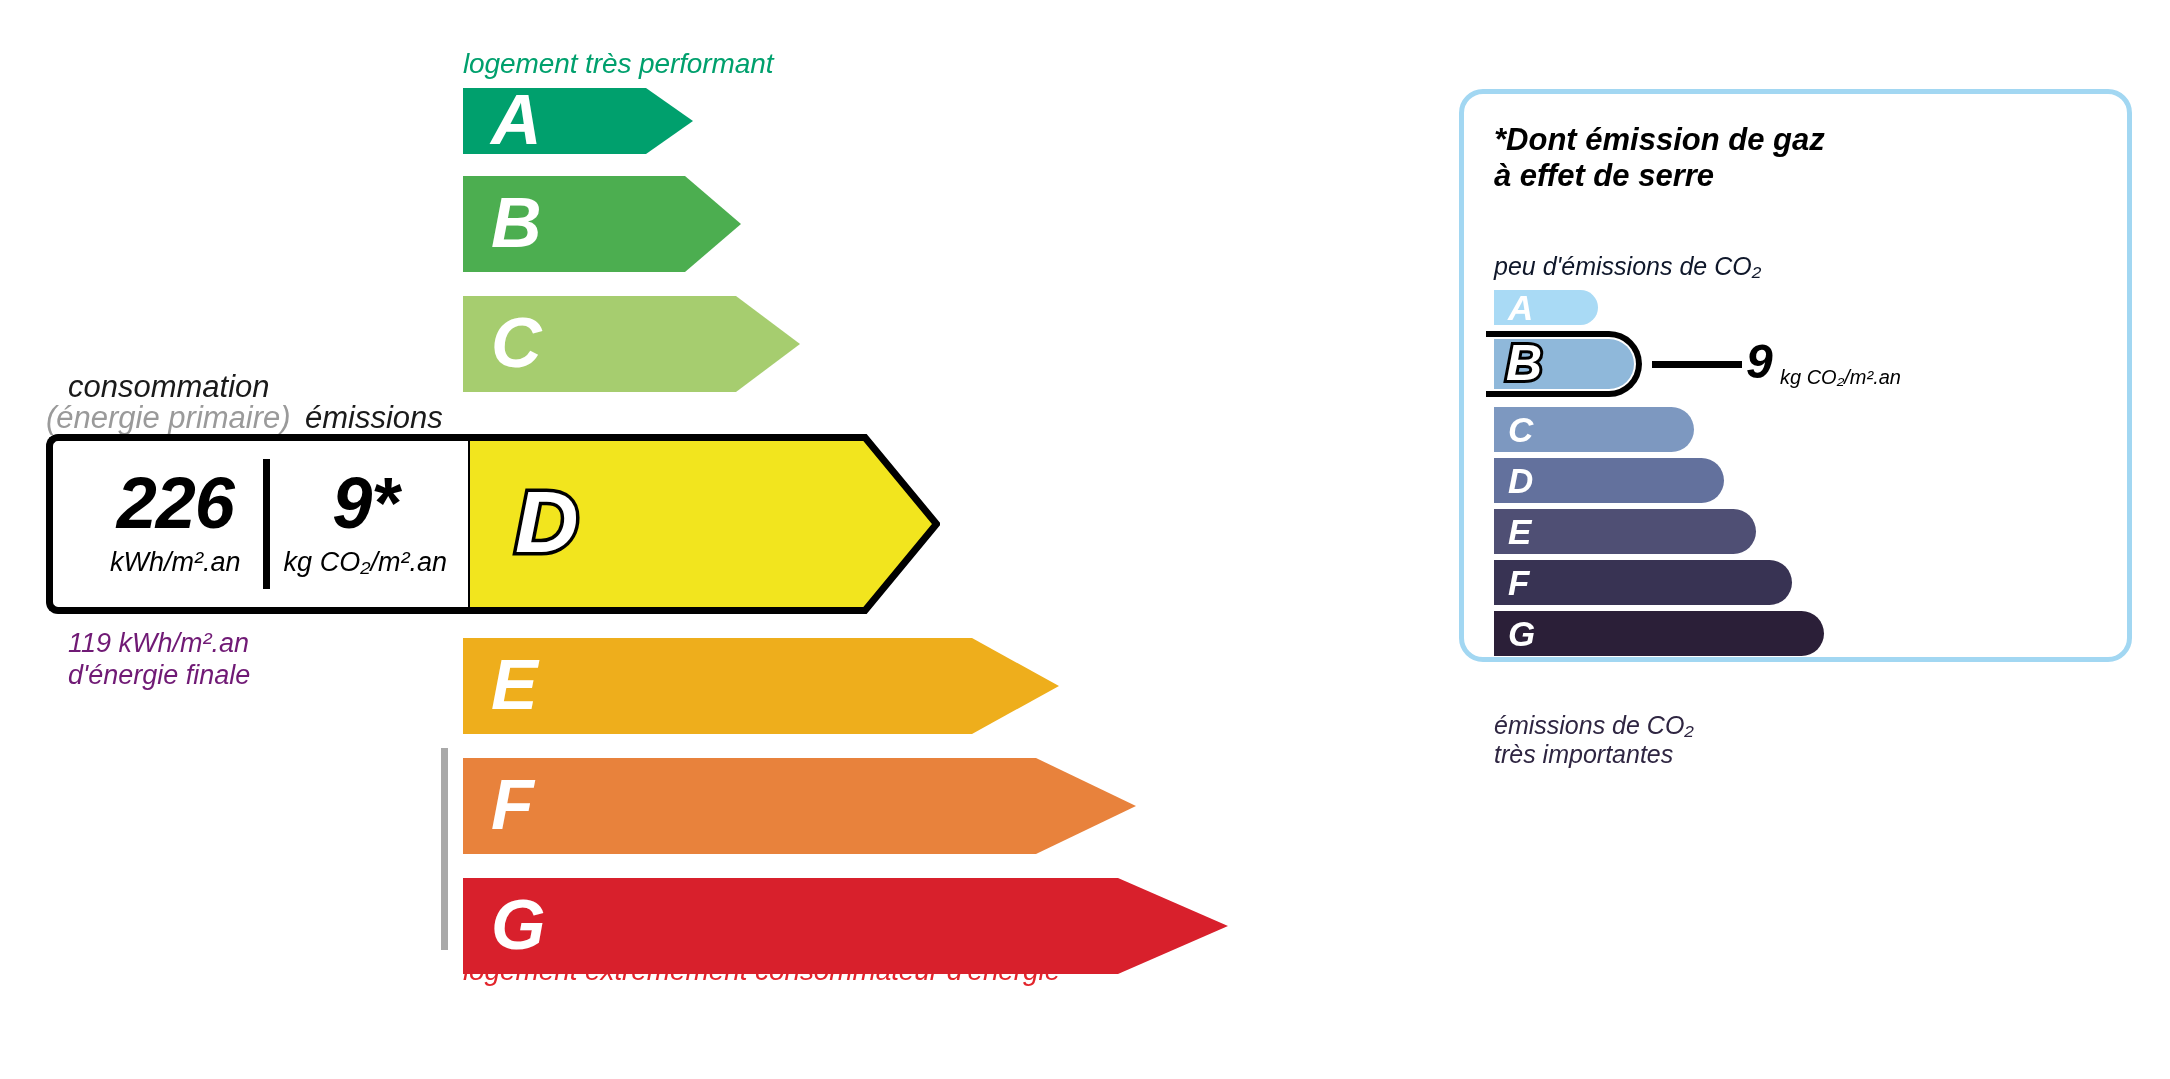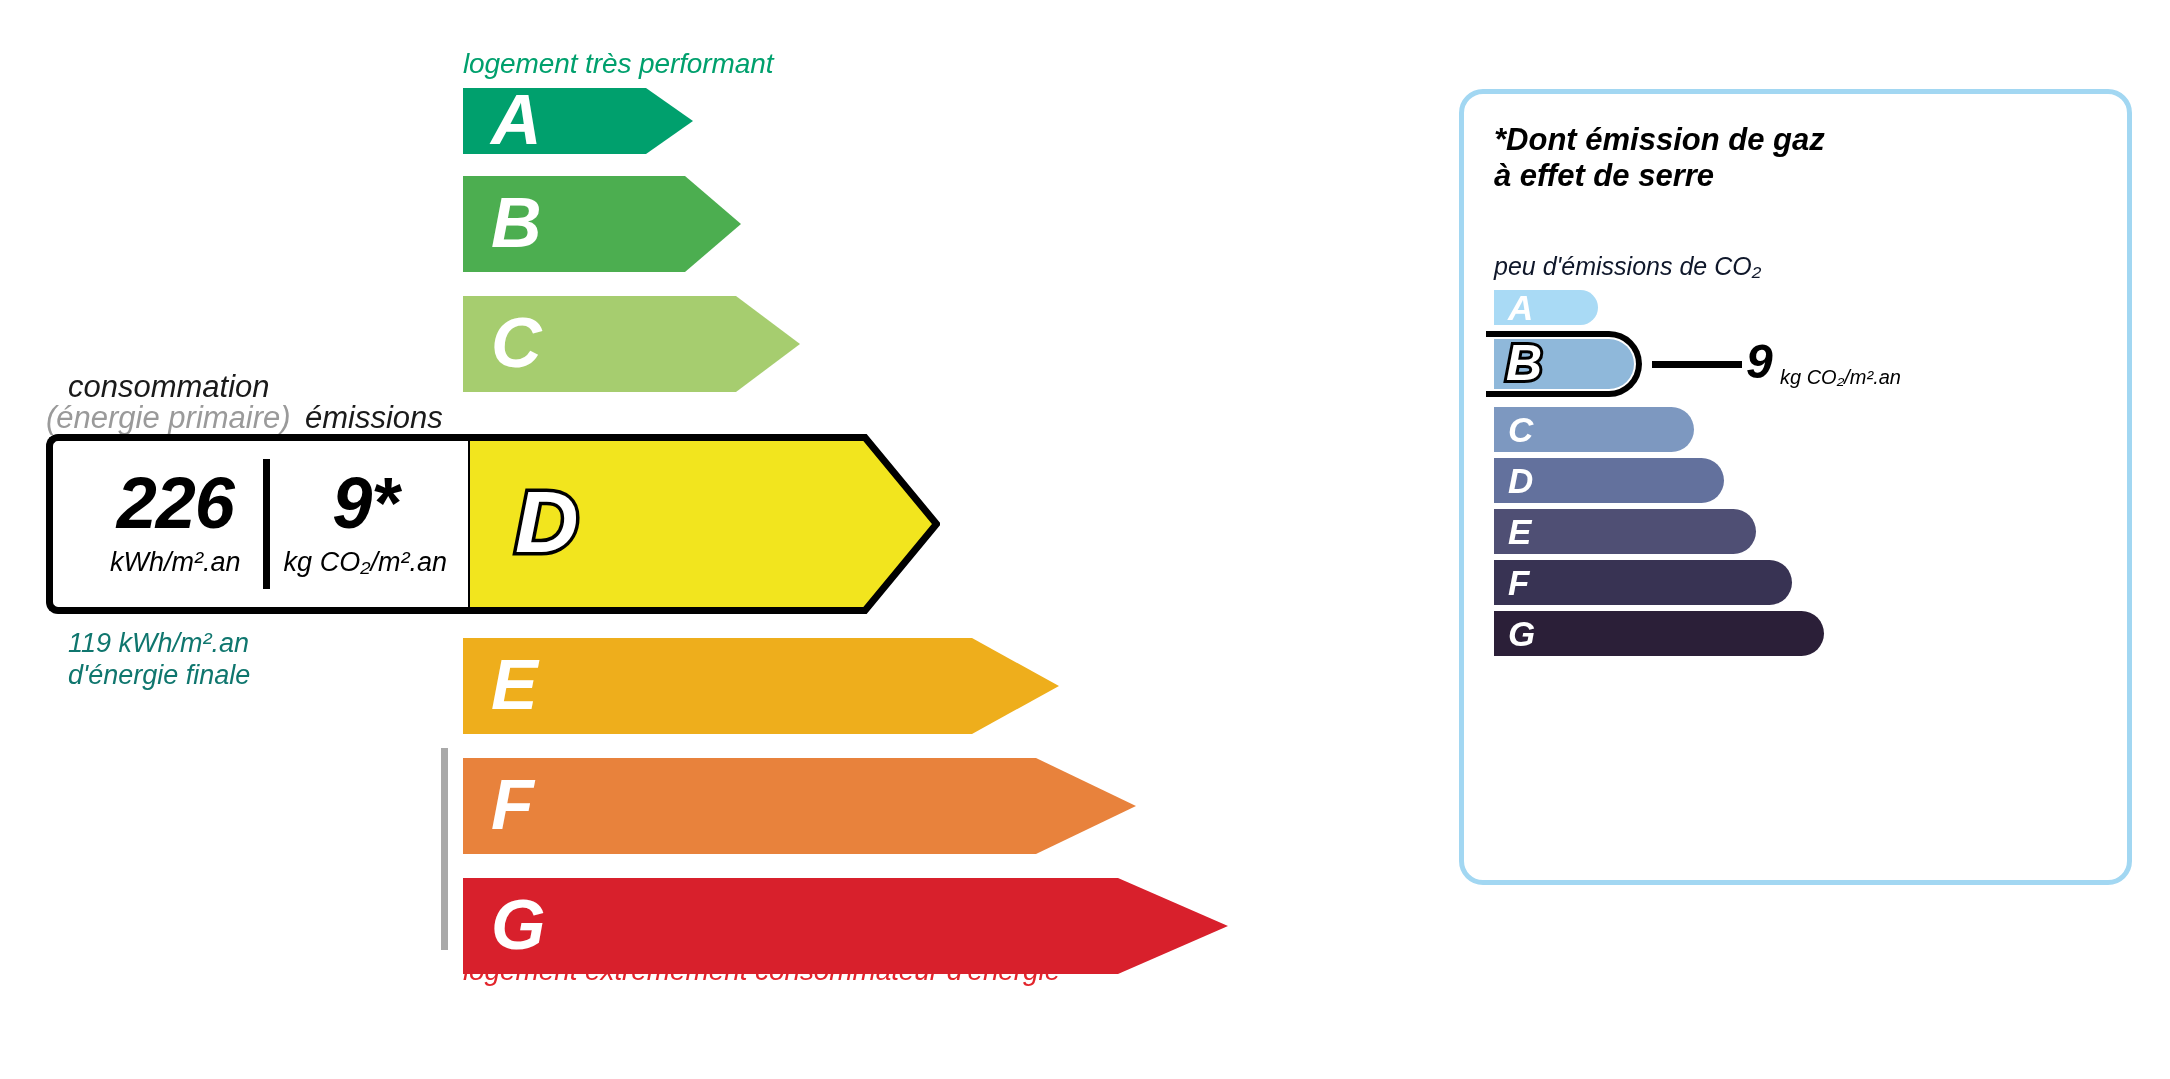--- a/index.html
+++ b/index.html
@@ -138,40 +138,40 @@
   }
   #hdr-emissions {
     left: 305px; top: 400px;
   }
 
   
   #final-energy {
     position: absolute;
     left: 68px; top: 628px;
     font-size: 27px;
-    color: #0f766e;
+    color: #701a75;
     line-height: 1.18;
     white-space: nowrap;
   }
 
   
   #passoire-line {
     position: absolute;
     left: 441px;
     top: 748px;
     width: 7px;
     height: 202px;
     background: #a9a9a9;
   }
 
   
   #co2-panel {
     position: absolute;
     left: 1459px; top: 89px;
-    width: 673px; height: 796px;
+    width: 673px; height: 573px;
     border: 5px solid #a2d7f2;
     border-radius: 24px;
     background: #ffffff;
   }
   #co2-title {
     position: absolute;
     left: 30px; top: 28px;
     font-size: 31px;
     font-weight: bold;
     color: #000000;
@@ -380,15 +380,19 @@
         <div class="co2-row" style="top: 517px; width: 330px; height: 45px;">
           <div class="co2-bar" style="width: 330px; background: rgb(43, 31, 56);"></div>
           <div class="co2-letter">G</div>
         </div>
       </div>
 
     <div id="co2-leader" style="left: 188px; top: 267px; width: 90px;"></div>
     <div id="co2-value" style="left: 282px; top: 244px;">9</div>
     <div id="co2-value-unit" style="left: 316px; top: 272px;">kg CO₂/m².an</div>
 
+    <div id="co2-bottom-caption">
+      <div>émissions de CO₂</div>
+      <div>très importantes</div>
+    </div>
   </div>
 
 </div>
 
 </body></html>

